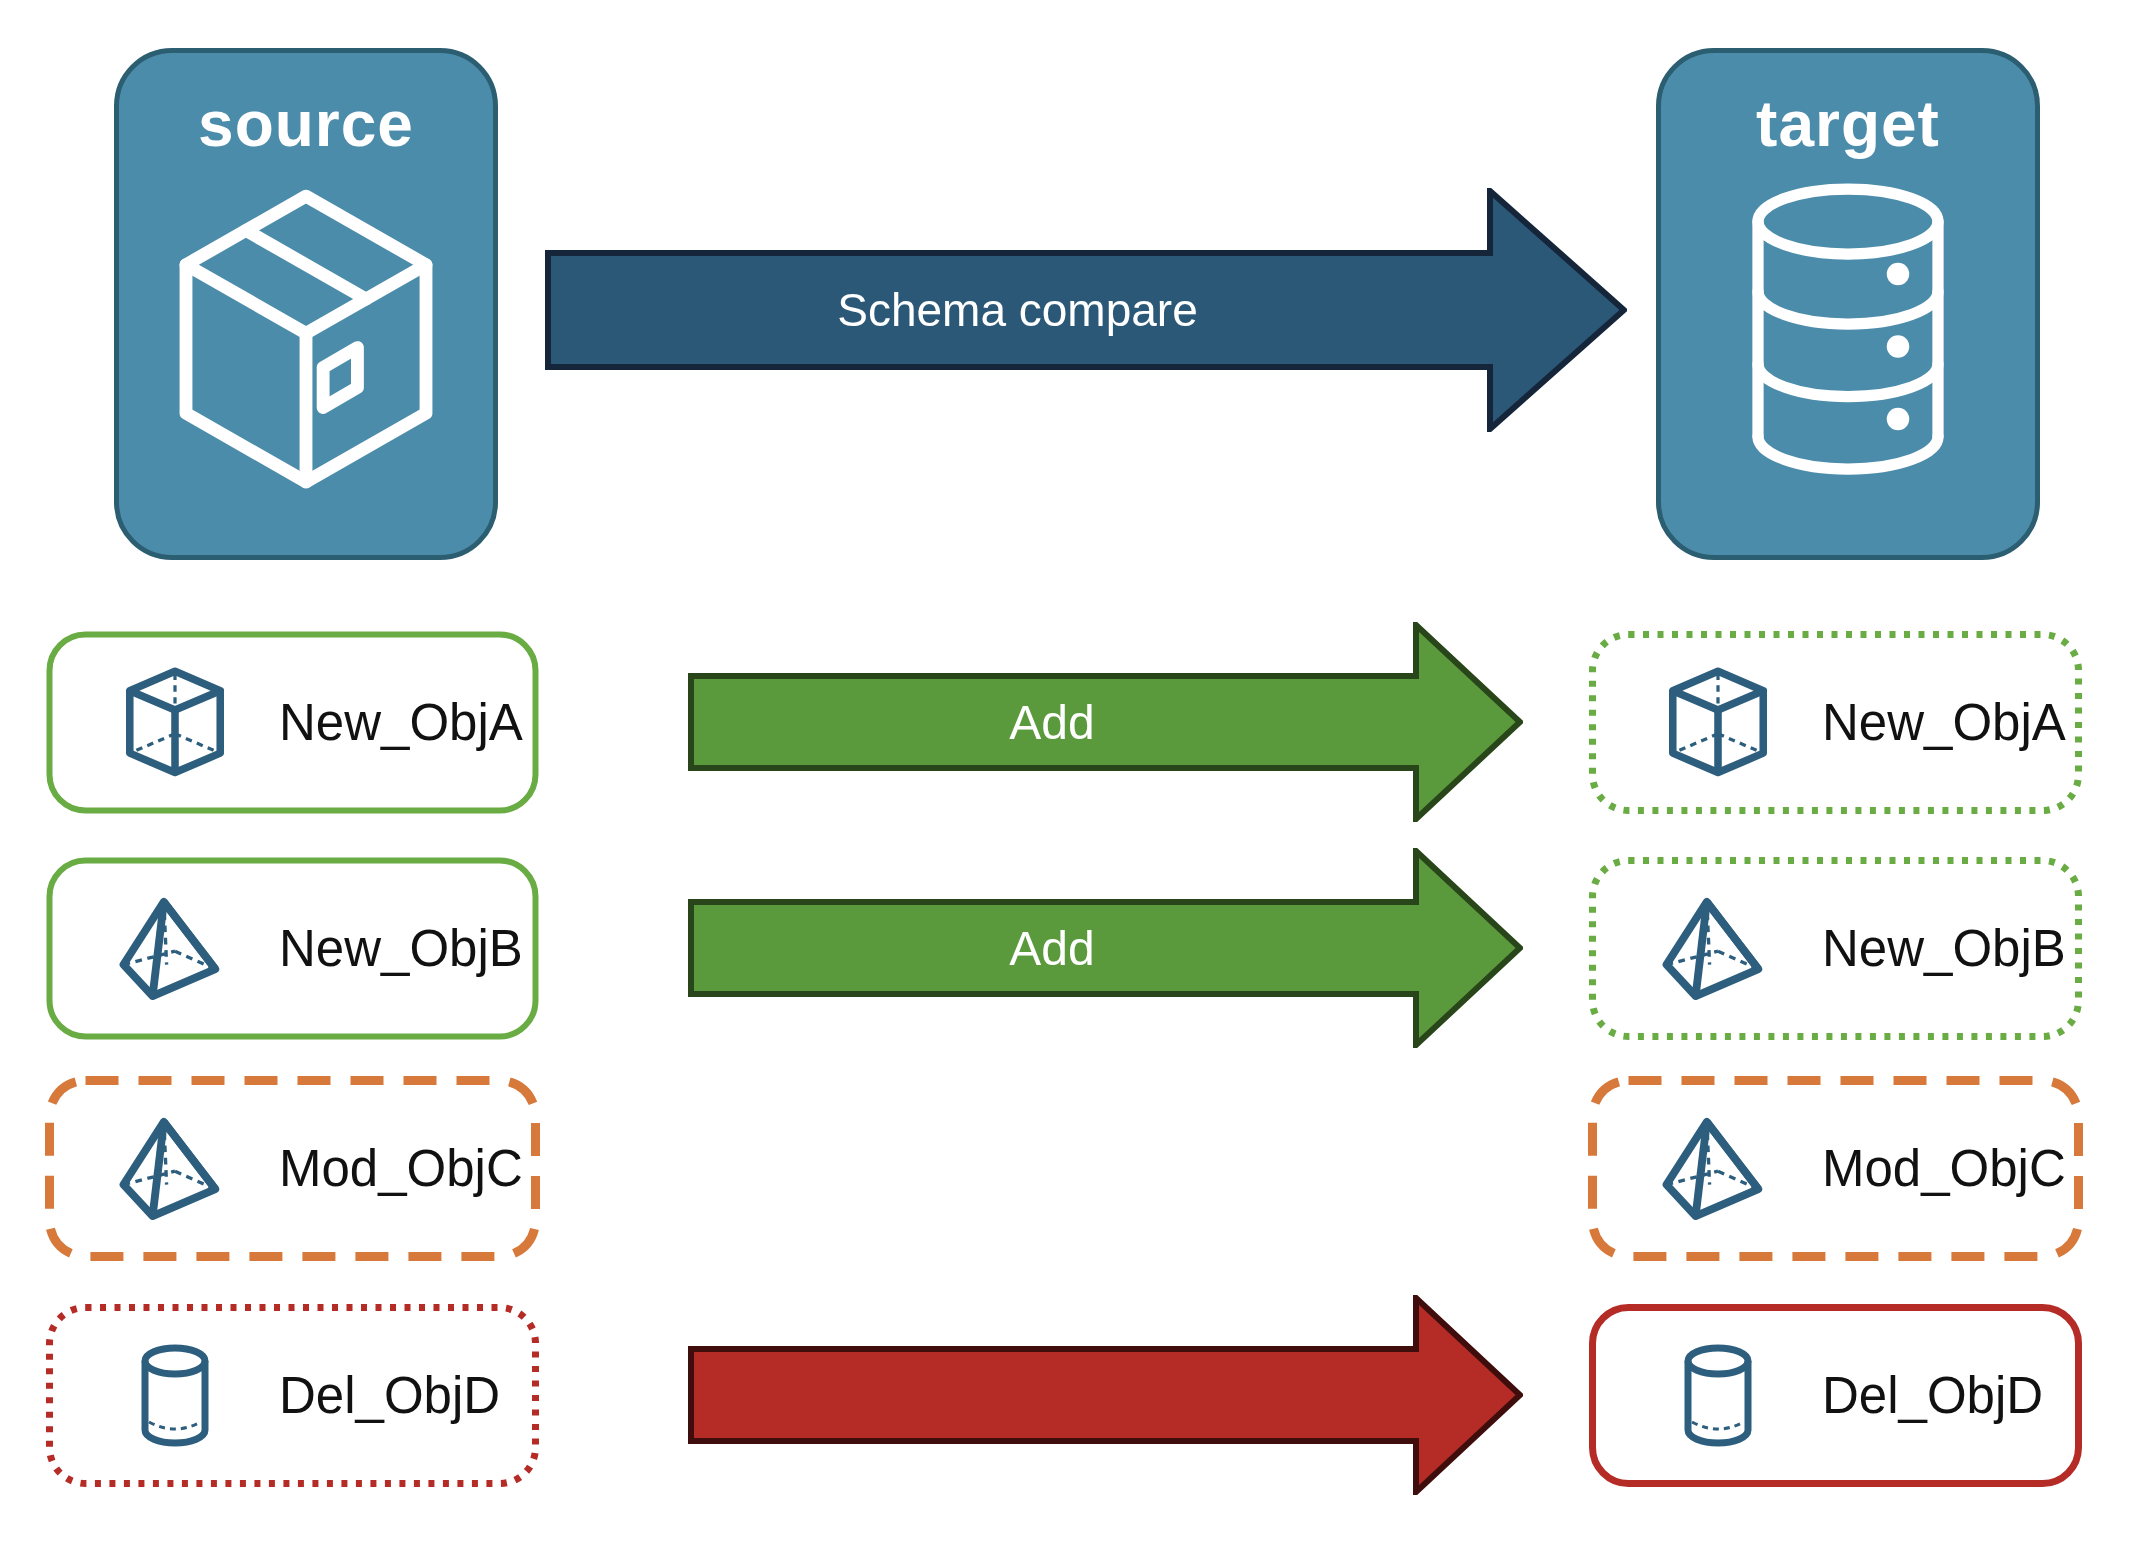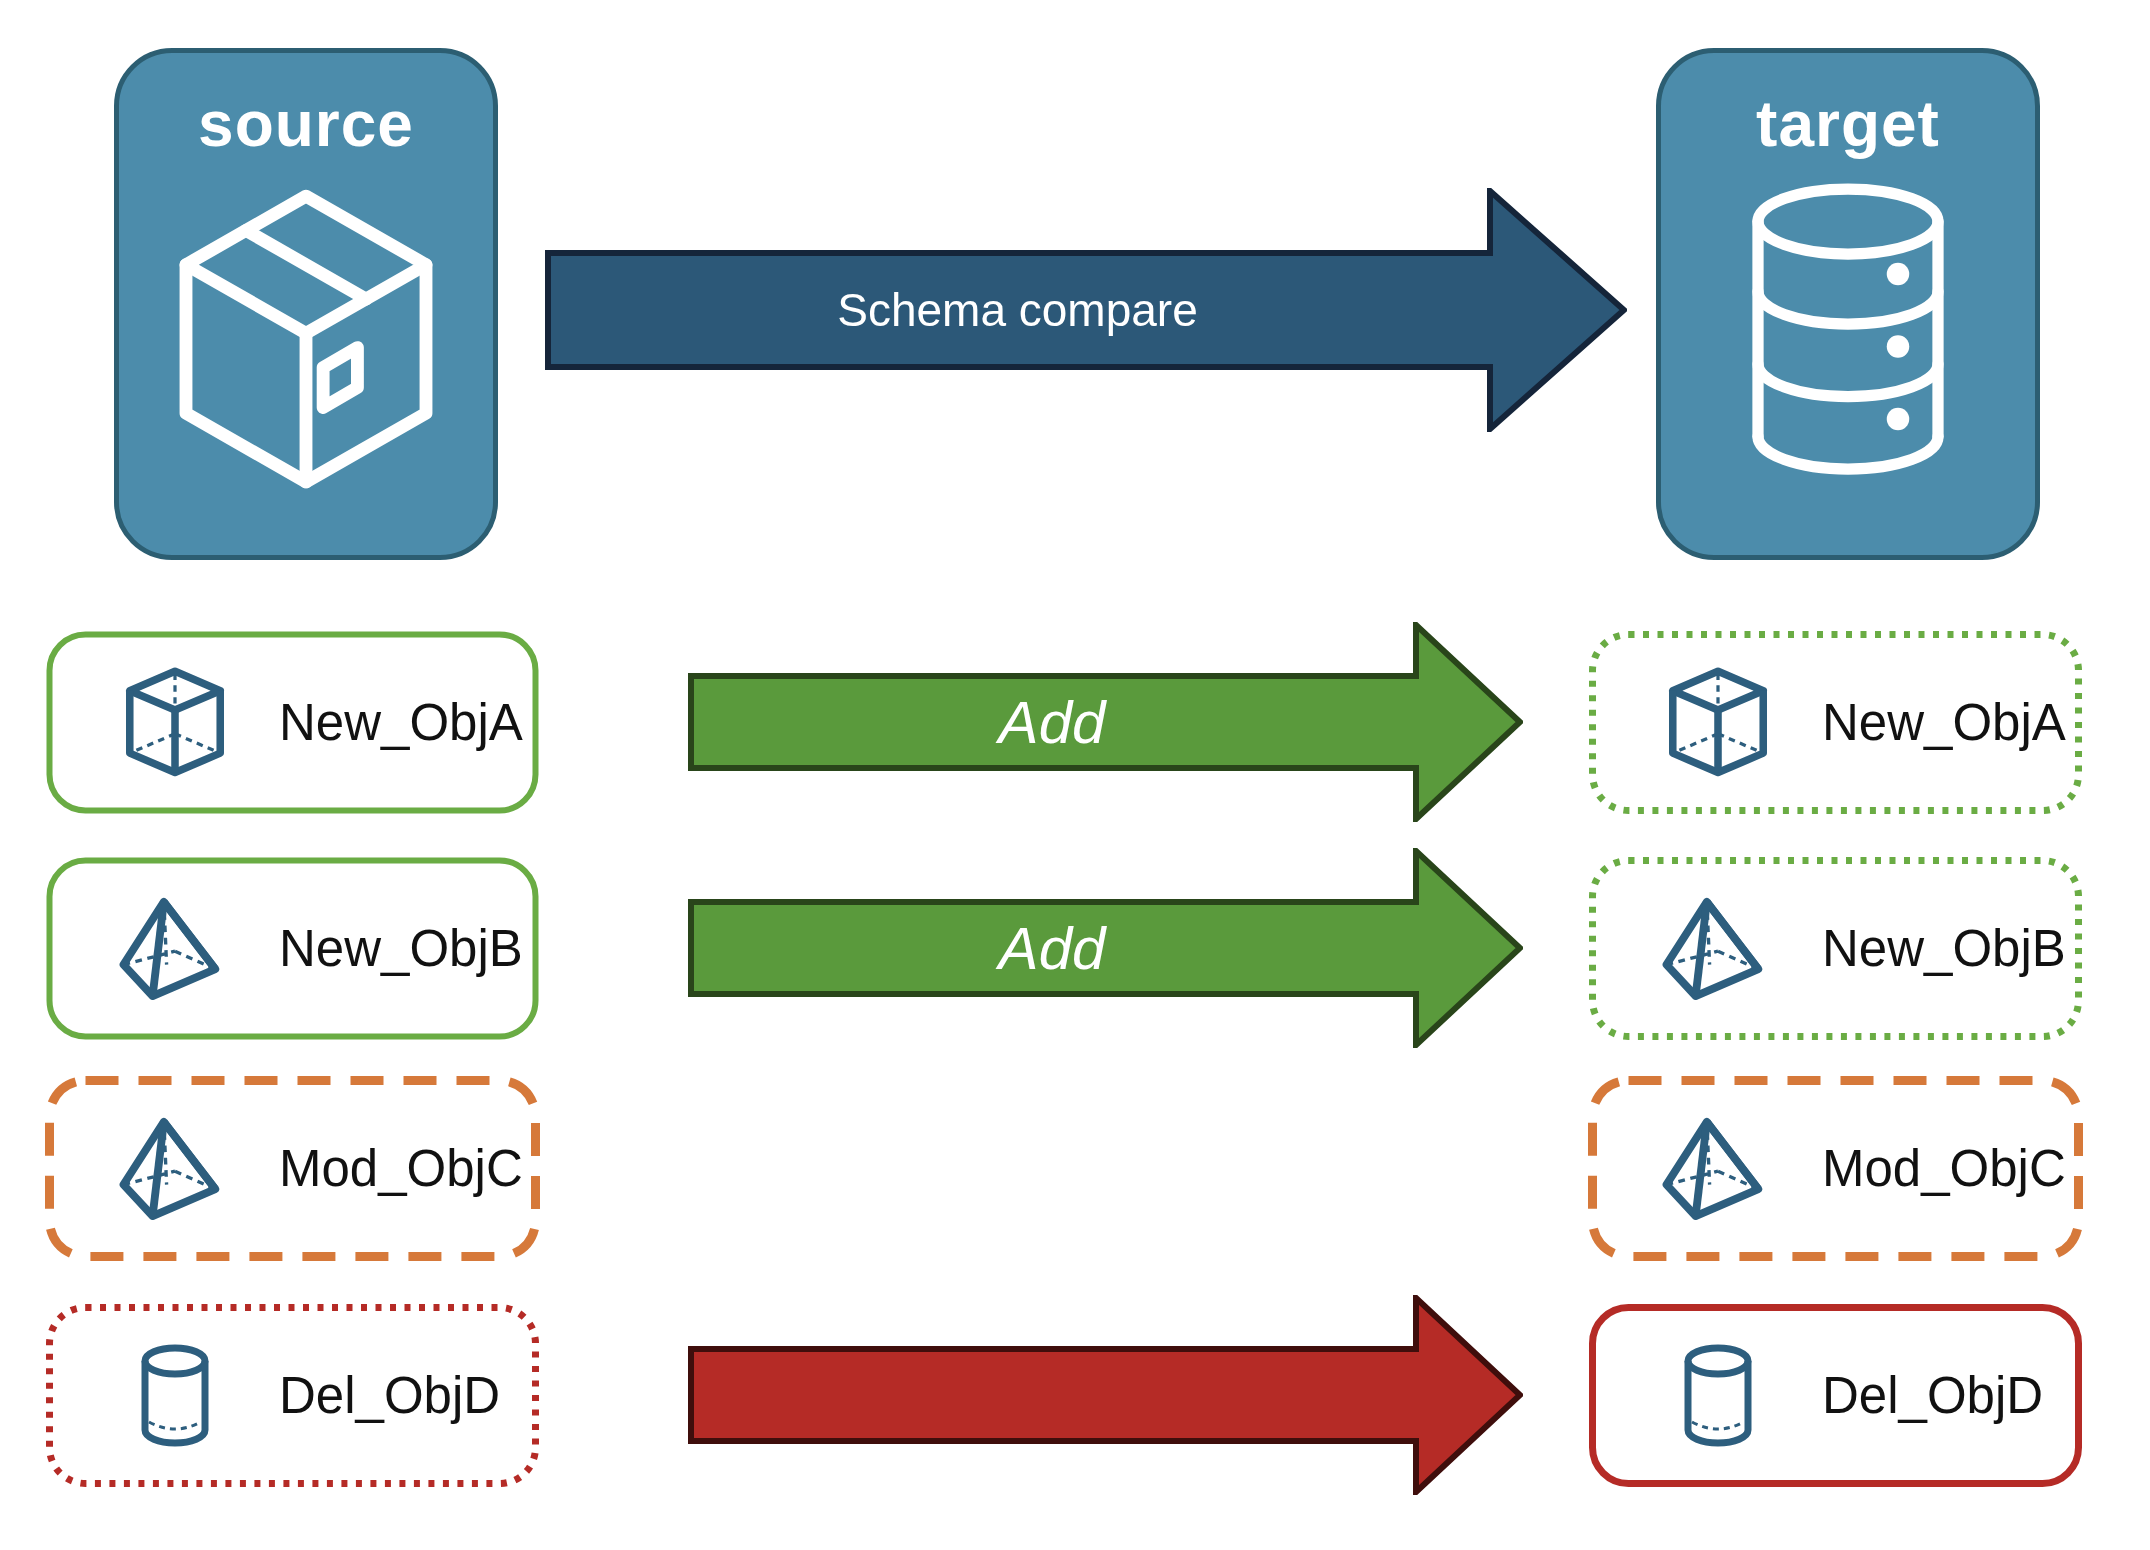--- a/index.html
+++ b/index.html
@@ -35,21 +35,21 @@
   .arrow-label{
     position:absolute;top:0;height:100%;
     display:flex;align-items:center;justify-content:center;
     color:#ffffff;
   }
   .main-arrow-poly{fill:#2C5878;stroke:#15253A;stroke-width:6;stroke-linejoin:miter;}
   .green-arrow-poly{fill:#5A9A3C;stroke:#29451A;stroke-width:6;stroke-linejoin:miter;}
   .orange-arrow-poly{fill:#D6793A;stroke:#5C2E10;stroke-width:6;stroke-linejoin:miter;}
   .red-arrow-poly{fill:#B52B26;stroke:#3F0E0C;stroke-width:6;stroke-linejoin:miter;}
   .main-arrow-label{font-size:46px;}
-  .row-arrow-label{font-size:60px;font-style:italic;}
+  .row-arrow-label{font-size:48px;}
 
   
   .item-box{
     position:absolute;
     width:495px;height:185px;
     display:flex;align-items:center;
     padding-left:70px;gap:44px;
     box-sizing:border-box;
   }
   .item-box .border-svg{position:absolute;left:0;top:0;}

